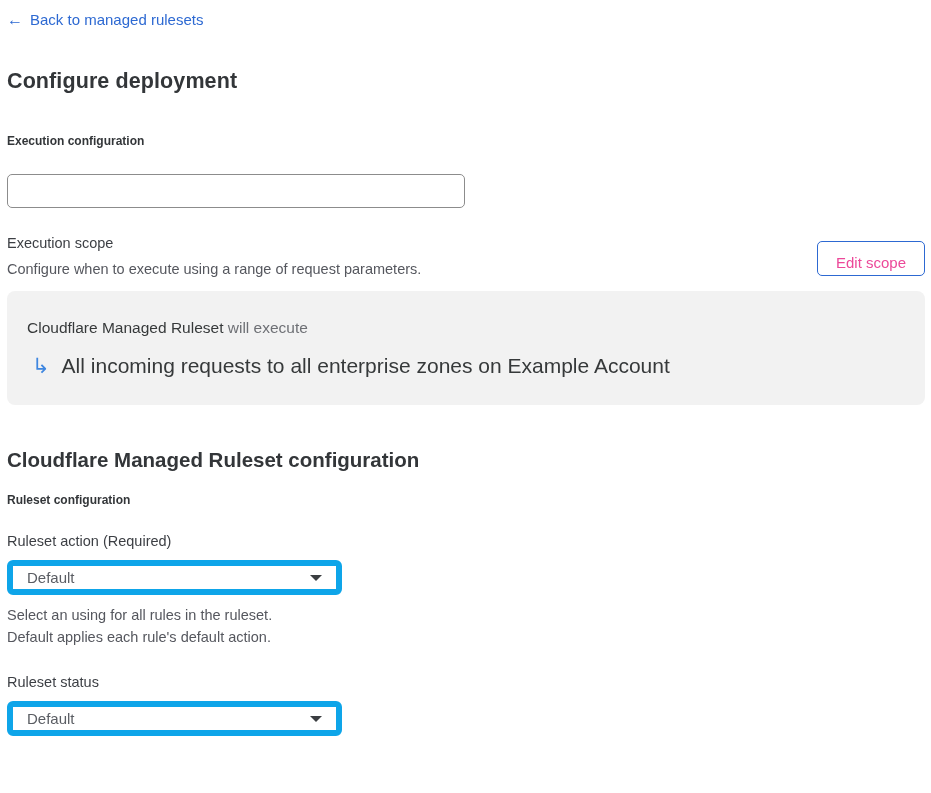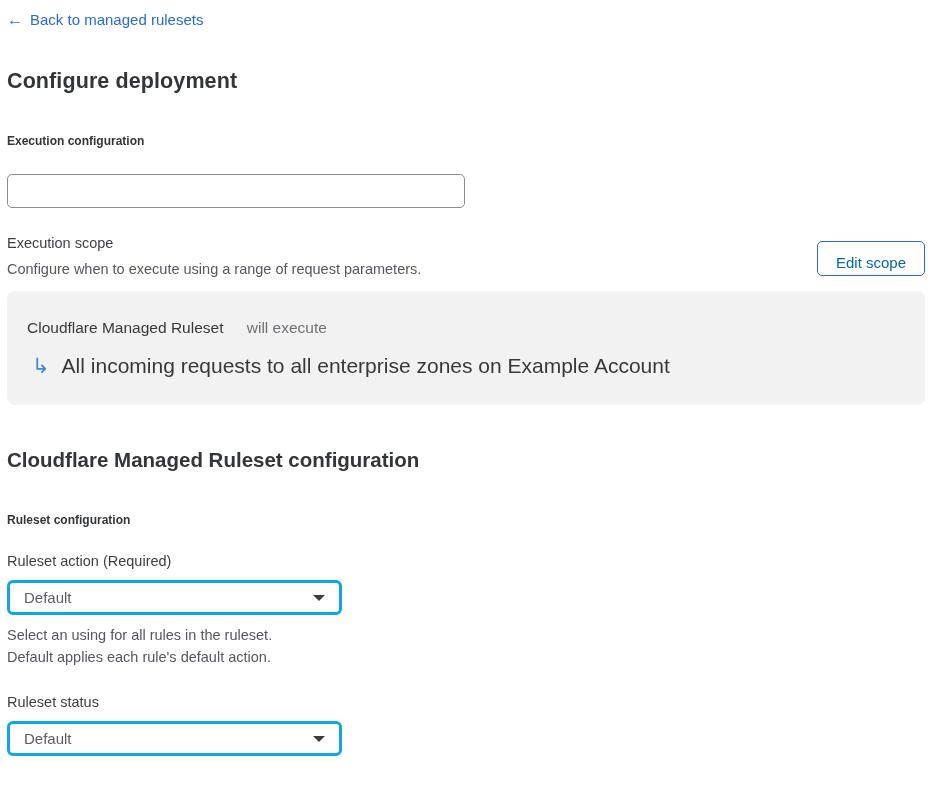--- a/index.html
+++ b/index.html
@@ -42,21 +42,21 @@
     font-size: 20.5px;
     font-weight: 700;
     color: #333639;
   }
   h2.sub-heading {
     font-size: 12px;
     font-weight: 700;
     color: #333639;
   }
   h2.exec-config { margin-top: 40px; }
-  h2.ruleset-config { margin-top: 41px; }
+  h2.ruleset-config { margin-top: 21px; }
 
   
   .field-label {
     font-size: 14.5px;
     color: #3c3f44;
     display: block;
   }
   .help-text {
     font-size: 14.5px;
     color: #55575e;
@@ -88,37 +88,37 @@
   }
   .scope-text .field-label { margin-bottom: 7px; }
   .btn-outline {
     margin-top: 6px;
     min-width: 107px;
     height: 35px;
     padding: 12px 18px;
     background: #ffffff;
     border: 1px solid #2d69d2;
     border-radius: 5px;
-    color: #0369a1;
+    color: #ec4899;
     font-family: "Liberation Sans", sans-serif;
     font-size: 15px;
     cursor: pointer;
     margin-left: 30px;
   }
 
   
   .summary-box {
     margin-top: 11px;
     background: #f2f2f2;
     border-radius: 8px;
     padding: 28px 20px 27px 20px;
   }
   .summary-line1 { font-size: 15.5px; }
   .summary-line1 .ruleset-name { color: #36393a; }
-  .summary-line1 .will-execute { color: #6e7075; margin-left: 19px; }
+  .summary-line1 .will-execute { color: #6e7075; }
   .summary-line2 {
     display: flex;
     align-items: center;
     gap: 12px;
     margin-top: 17px;
     padding-left: 5px;
   }
   .summary-line2 .elbow-arrow {
     color: #3f87e0;
     font-size: 21px;
@@ -128,21 +128,21 @@
     font-size: 21px;
     color: #36393a;
   }
 
   
   .select-box {
     position: relative;
     width: 335px;
     height: 35px;
     margin-top: 11px;
-    border: 3px solid #0ea5e9;
+    border: 6px solid #0ea5e9;
     border-radius: 6px;
     background: #fff;
     display: flex;
     align-items: center;
     padding: 0 14px;
     cursor: pointer;
   }
   .select-box .selected-value {
     font-size: 15px;
     color: #5a5d63;

